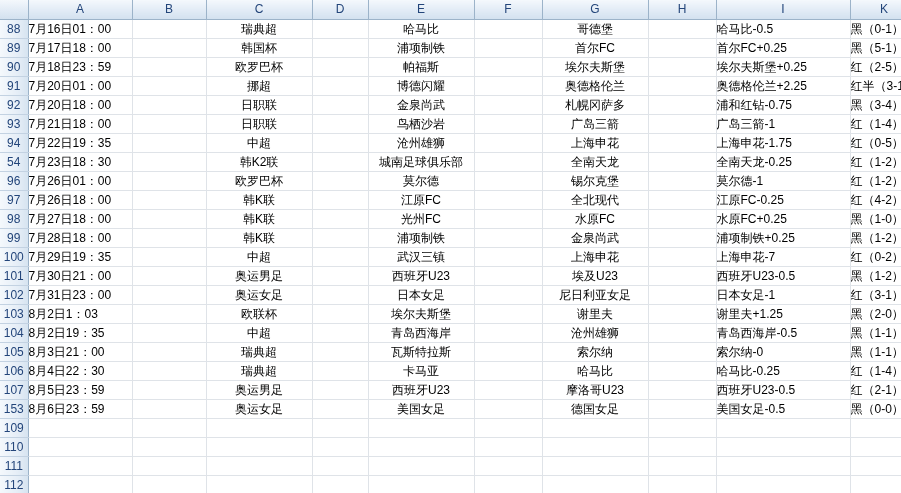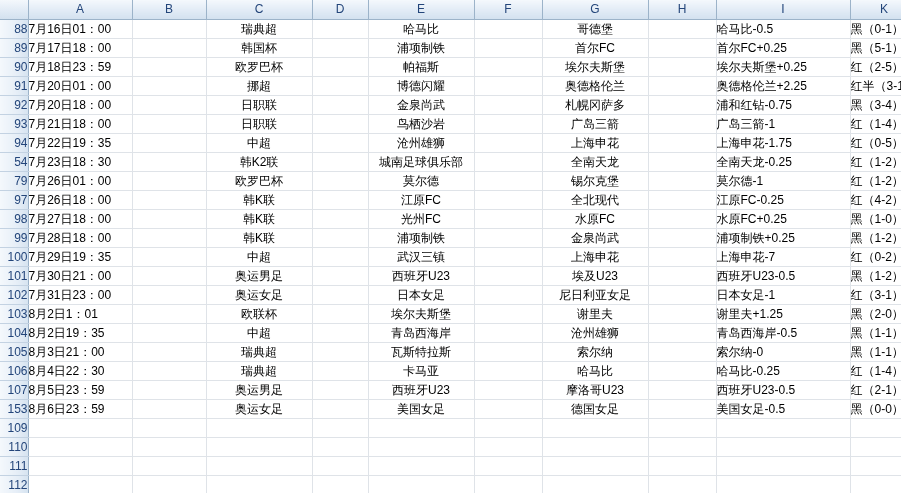--- a/index.html
+++ b/index.html
@@ -41,21 +41,21 @@
   thead th.corner {
     width: 28px;
     border-right: 1px solid #9cb3c9;
     background: linear-gradient(to bottom, #f4f8fc 0%, #e3ecf6 50%, #d3e1ef 100%);
   }
   
   td.rowhdr {
     background: linear-gradient(to right, #f4f8fc 0%, #e6eef7 60%, #d6e3f0 100%);
     border-right: 1px solid #9cb3c9;
     border-bottom: 1px solid #c3d2e2;
-    text-align: right;
+    text-align: center;
     color: #23457a;
     font-size: 11px;
     width: 28px;
   }
   
   td.cell {
     border-right: 1px solid #dfe3e8;
     border-bottom: 1px solid #dfe3e8;
     padding: 0 2px;
     color: #000;
@@ -212,21 +212,21 @@
           <td class="cell ctr">韩K2联</td>
           <td class="cell lft"></td>
           <td class="cell ctr">城南足球俱乐部</td>
           <td class="cell lft"></td>
           <td class="cell ctr">全南天龙</td>
           <td class="cell lft"></td>
           <td class="cell lft">全南天龙-0.25</td>
           <td class="cell lft red">红（1-2）</td>
         </tr>
         <tr>
-          <td class="rowhdr">79</td>
+          <td class="rowhdr">96</td>
           <td class="cell lft">7月26日01：00</td>
           <td class="cell lft"></td>
           <td class="cell ctr">欧罗巴杯</td>
           <td class="cell lft"></td>
           <td class="cell ctr">莫尔德</td>
           <td class="cell lft"></td>
           <td class="cell ctr">锡尔克堡</td>
           <td class="cell lft"></td>
           <td class="cell lft">莫尔德-1</td>
           <td class="cell lft red">红（1-2）</td>
@@ -304,21 +304,21 @@
           <td class="cell lft"></td>
           <td class="cell ctr">日本女足</td>
           <td class="cell lft"></td>
           <td class="cell ctr">尼日利亚女足</td>
           <td class="cell lft"></td>
           <td class="cell lft">日本女足-1</td>
           <td class="cell lft red">红（3-1）</td>
         </tr>
         <tr>
           <td class="rowhdr">103</td>
-          <td class="cell lft">8月2日1：01</td>
+          <td class="cell lft">8月2日1：03</td>
           <td class="cell lft"></td>
           <td class="cell ctr">欧联杯</td>
           <td class="cell lft"></td>
           <td class="cell ctr">埃尔夫斯堡</td>
           <td class="cell lft"></td>
           <td class="cell ctr">谢里夫</td>
           <td class="cell lft"></td>
           <td class="cell lft">谢里夫+1.25</td>
           <td class="cell lft blk">黑（2-0）</td>
         </tr>

